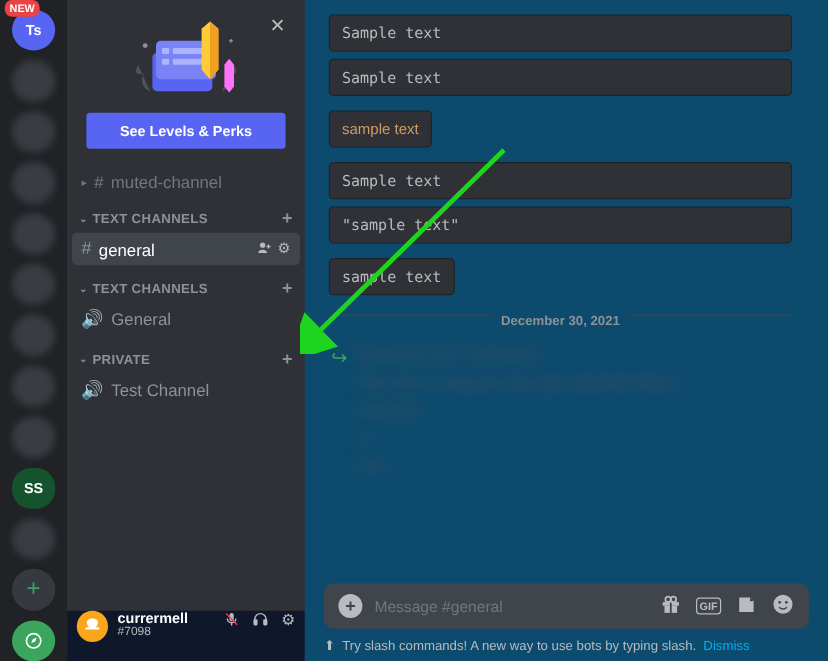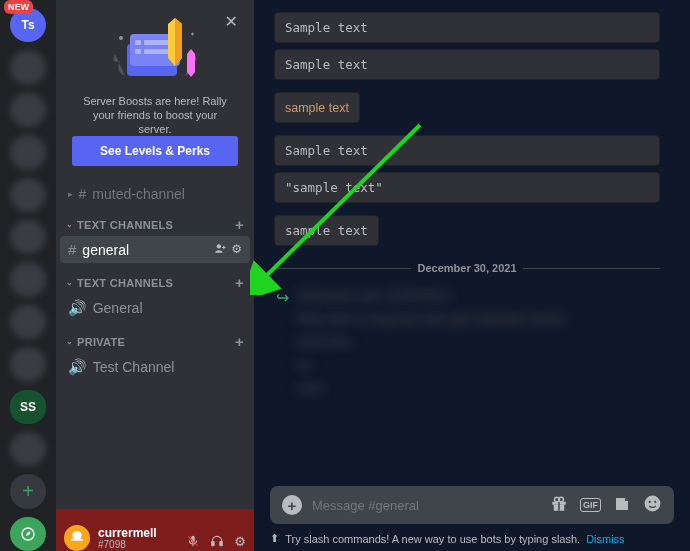--- a/index.html
+++ b/index.html
@@ -25,34 +25,34 @@
 .muted-row .chev{font-size:9px;color:#72767d}
 .cat-row{display:flex;align-items:center;justify-content:space-between;padding:10px 6px 2px;color:#8e9297;font-size:11px;font-weight:600;letter-spacing:.3px;cursor:pointer}
 .cat-row .left{display:flex;align-items:center;gap:4px}
 .cat-row .chev{font-size:8px}
 .cat-row .plus{font-size:15px;color:#8e9297;cursor:pointer}
 .channel{display:flex;align-items:center;gap:6px;padding:5px 8px;margin:1px 0;border-radius:4px;color:#8e9297;font-size:14px;cursor:pointer}
 .channel.active{background:#40444b;color:#fff}
 .channel .hash,.channel .vc{font-size:15px;color:#8e9297}
 .channel.active .hash{color:#8e9297}
 .channel .tools{margin-left:auto;display:flex;gap:4px;font-size:12px;color:#b9bbbe}
-.user-panel{height:42px;background:#7f1d1d;display:flex;align-items:flex-end;padding:0 8px;gap:8px}
+.user-panel{height:42px;background:#0f172a;display:flex;align-items:flex-start;padding:0 8px;gap:8px}
 .avatar{width:26px;height:26px;border-radius:50%;background:#f9a61a;display:flex;align-items:center;justify-content:center}
 .avatar svg{width:16px;height:16px}
 .u-info{display:flex;flex-direction:column;line-height:12px}
 .u-name{color:#fff;font-size:12px;font-weight:600}
 .u-tag{color:#b9bbbe;font-size:10px}
 .u-ctrls{margin-left:auto;display:flex;gap:10px;color:#b9bbbe;font-size:13px}
 .u-ctrls span{cursor:pointer}
-.main{flex:1;background:#0f172a;display:flex;flex-direction:column;position:relative}
+.main{flex:1;background:#0c4a6e;display:flex;flex-direction:column;position:relative}
 .msgs{flex:1;padding:6px 30px 0 20px;overflow:hidden}
 .code-box{border:1px solid #202225;background:#2f3136;border-radius:4px;padding:7px 10px;margin:6px 0;font-family:Consolas,monospace;font-size:12.5px;color:#b9bbbe;white-space:pre}
 .code-box.inline{display:inline-block}
 .hl{color:#d19a66}
-.divider{display:flex;align-items:center;margin:10px 0}
+.divider{display:flex;margin:10px 0}
 .divider .line{flex:1;height:1px;background:#40444b}
 .divider .date{font-size:11px;color:#8e9297;padding:0 6px;font-weight:600}
 .blur-msg{filter:blur(6px);color:#555;padding:4px 0;font-size:13px}
 .msg-row{display:flex;gap:12px;padding:6px 0}
 .return-icon{color:#3ba55d;font-size:16px;padding:4px 0 0 2px}
 .composer{margin:0 16px 4px;background:#40444b;border-radius:8px;display:flex;align-items:center;padding:8px 12px;gap:10px}
 .comp-plus{width:20px;height:20px;border-radius:50%;background:#b9bbbe;color:#40444b;display:flex;align-items:center;justify-content:center;font-size:15px;font-weight:700;cursor:pointer}
 .comp-input{flex:1;color:#72767d;font-size:13px}
 .comp-icons{display:flex;gap:12px;color:#b9bbbe;font-size:14px;align-items:center}
 .comp-icons span{cursor:pointer}
@@ -100,21 +100,20 @@
           <rect x="49" y="24" width="30" height="5" rx="1" fill="#adb4ff"></rect>
           <rect x="40" y="33" width="6" height="5" rx="1" fill="#adb4ff"></rect>
           <rect x="49" y="33" width="30" height="5" rx="1" fill="#adb4ff"></rect>
           <path d="M73 8 L80 2 L87 8 L87 42 L80 50 L73 42 Z" fill="#ffcb39"></path>
           <path d="M80 2 L87 8 L87 42 L80 50 Z" fill="#f0a020"></path>
           <path d="M92 38 L96 33 L100 38 L100 56 L96 61 L92 56 Z" fill="#ff73fa"></path>
           <circle cx="26" cy="22" r="2" fill="#8e9297"></circle>
           <path d="M96 18 l3 0 M97.5 16.5 l0 3" stroke="#8e9297" stroke-width="1.2"></path>
         </svg>
       </div>
-      <div class="boost-text">Server Boosts are here! Rally your friends to boost your server.</div>
       <button class="boost-btn">See Levels &amp; Perks</button>
     </div>
 
     <div class="ch-list">
       <div class="muted-row">
         <span class="chev">▸</span>
         <span class="hash">#</span>
         <span>muted-channel</span>
       </div>
 

